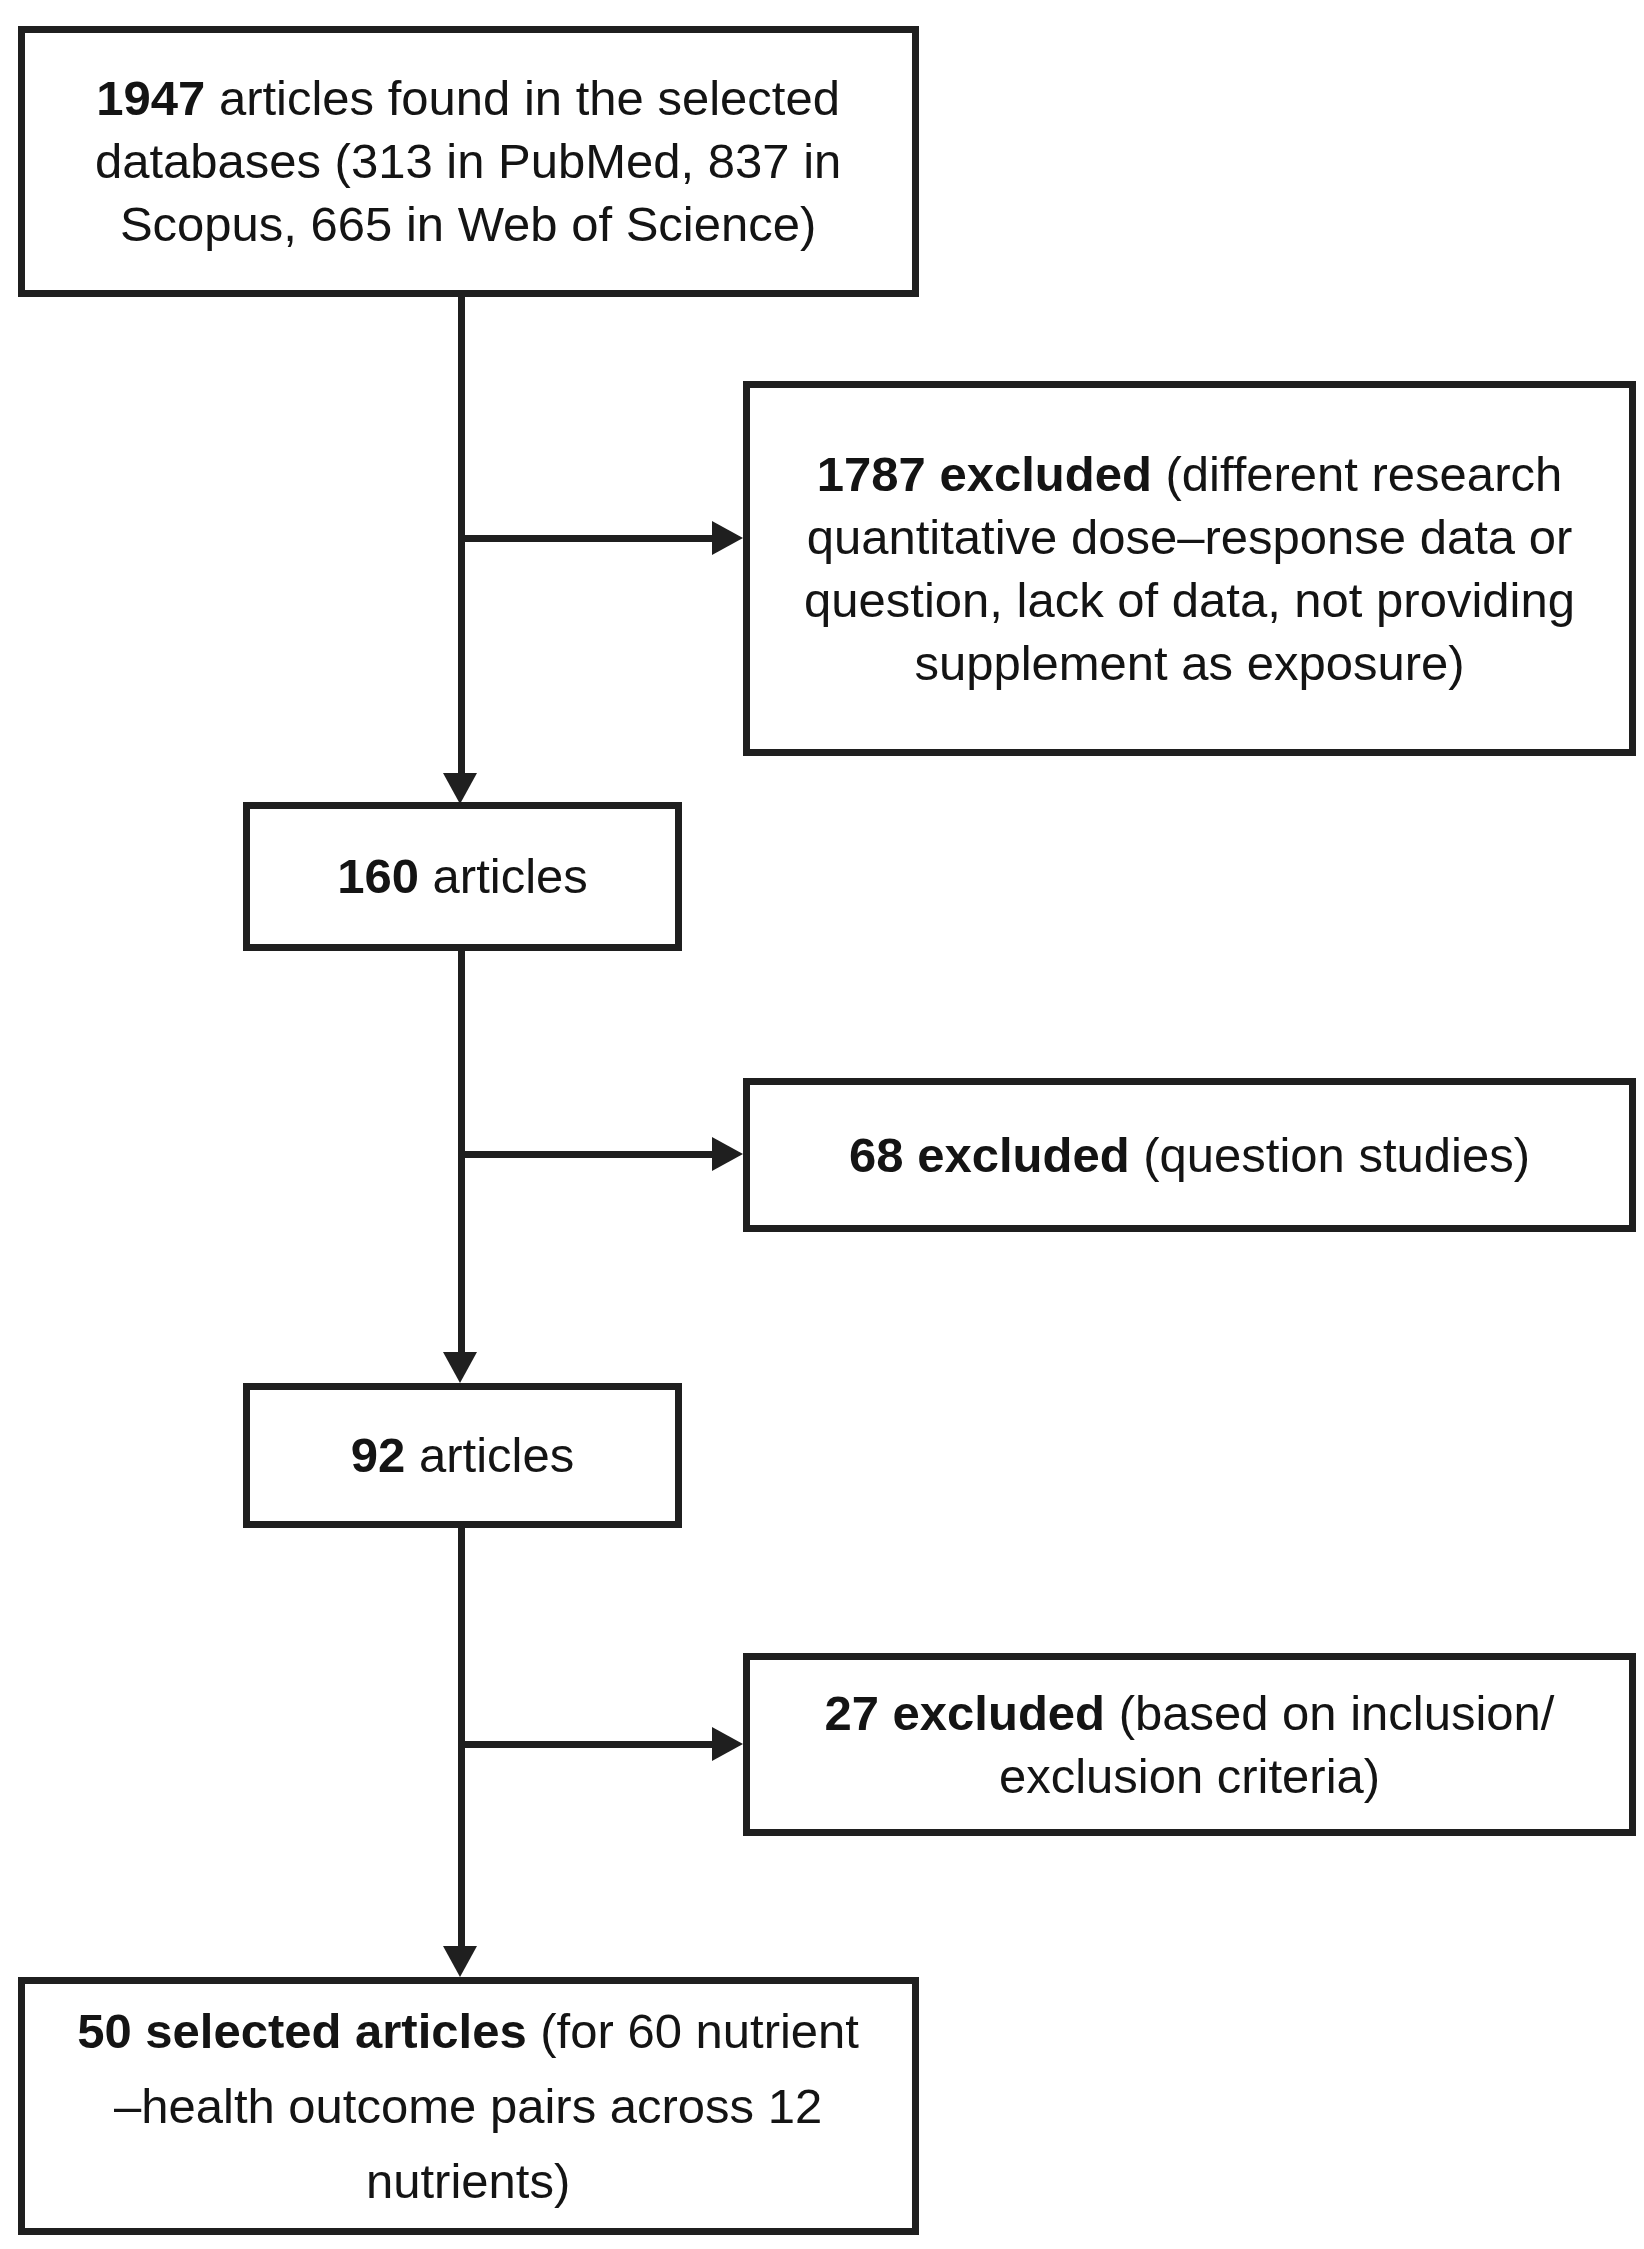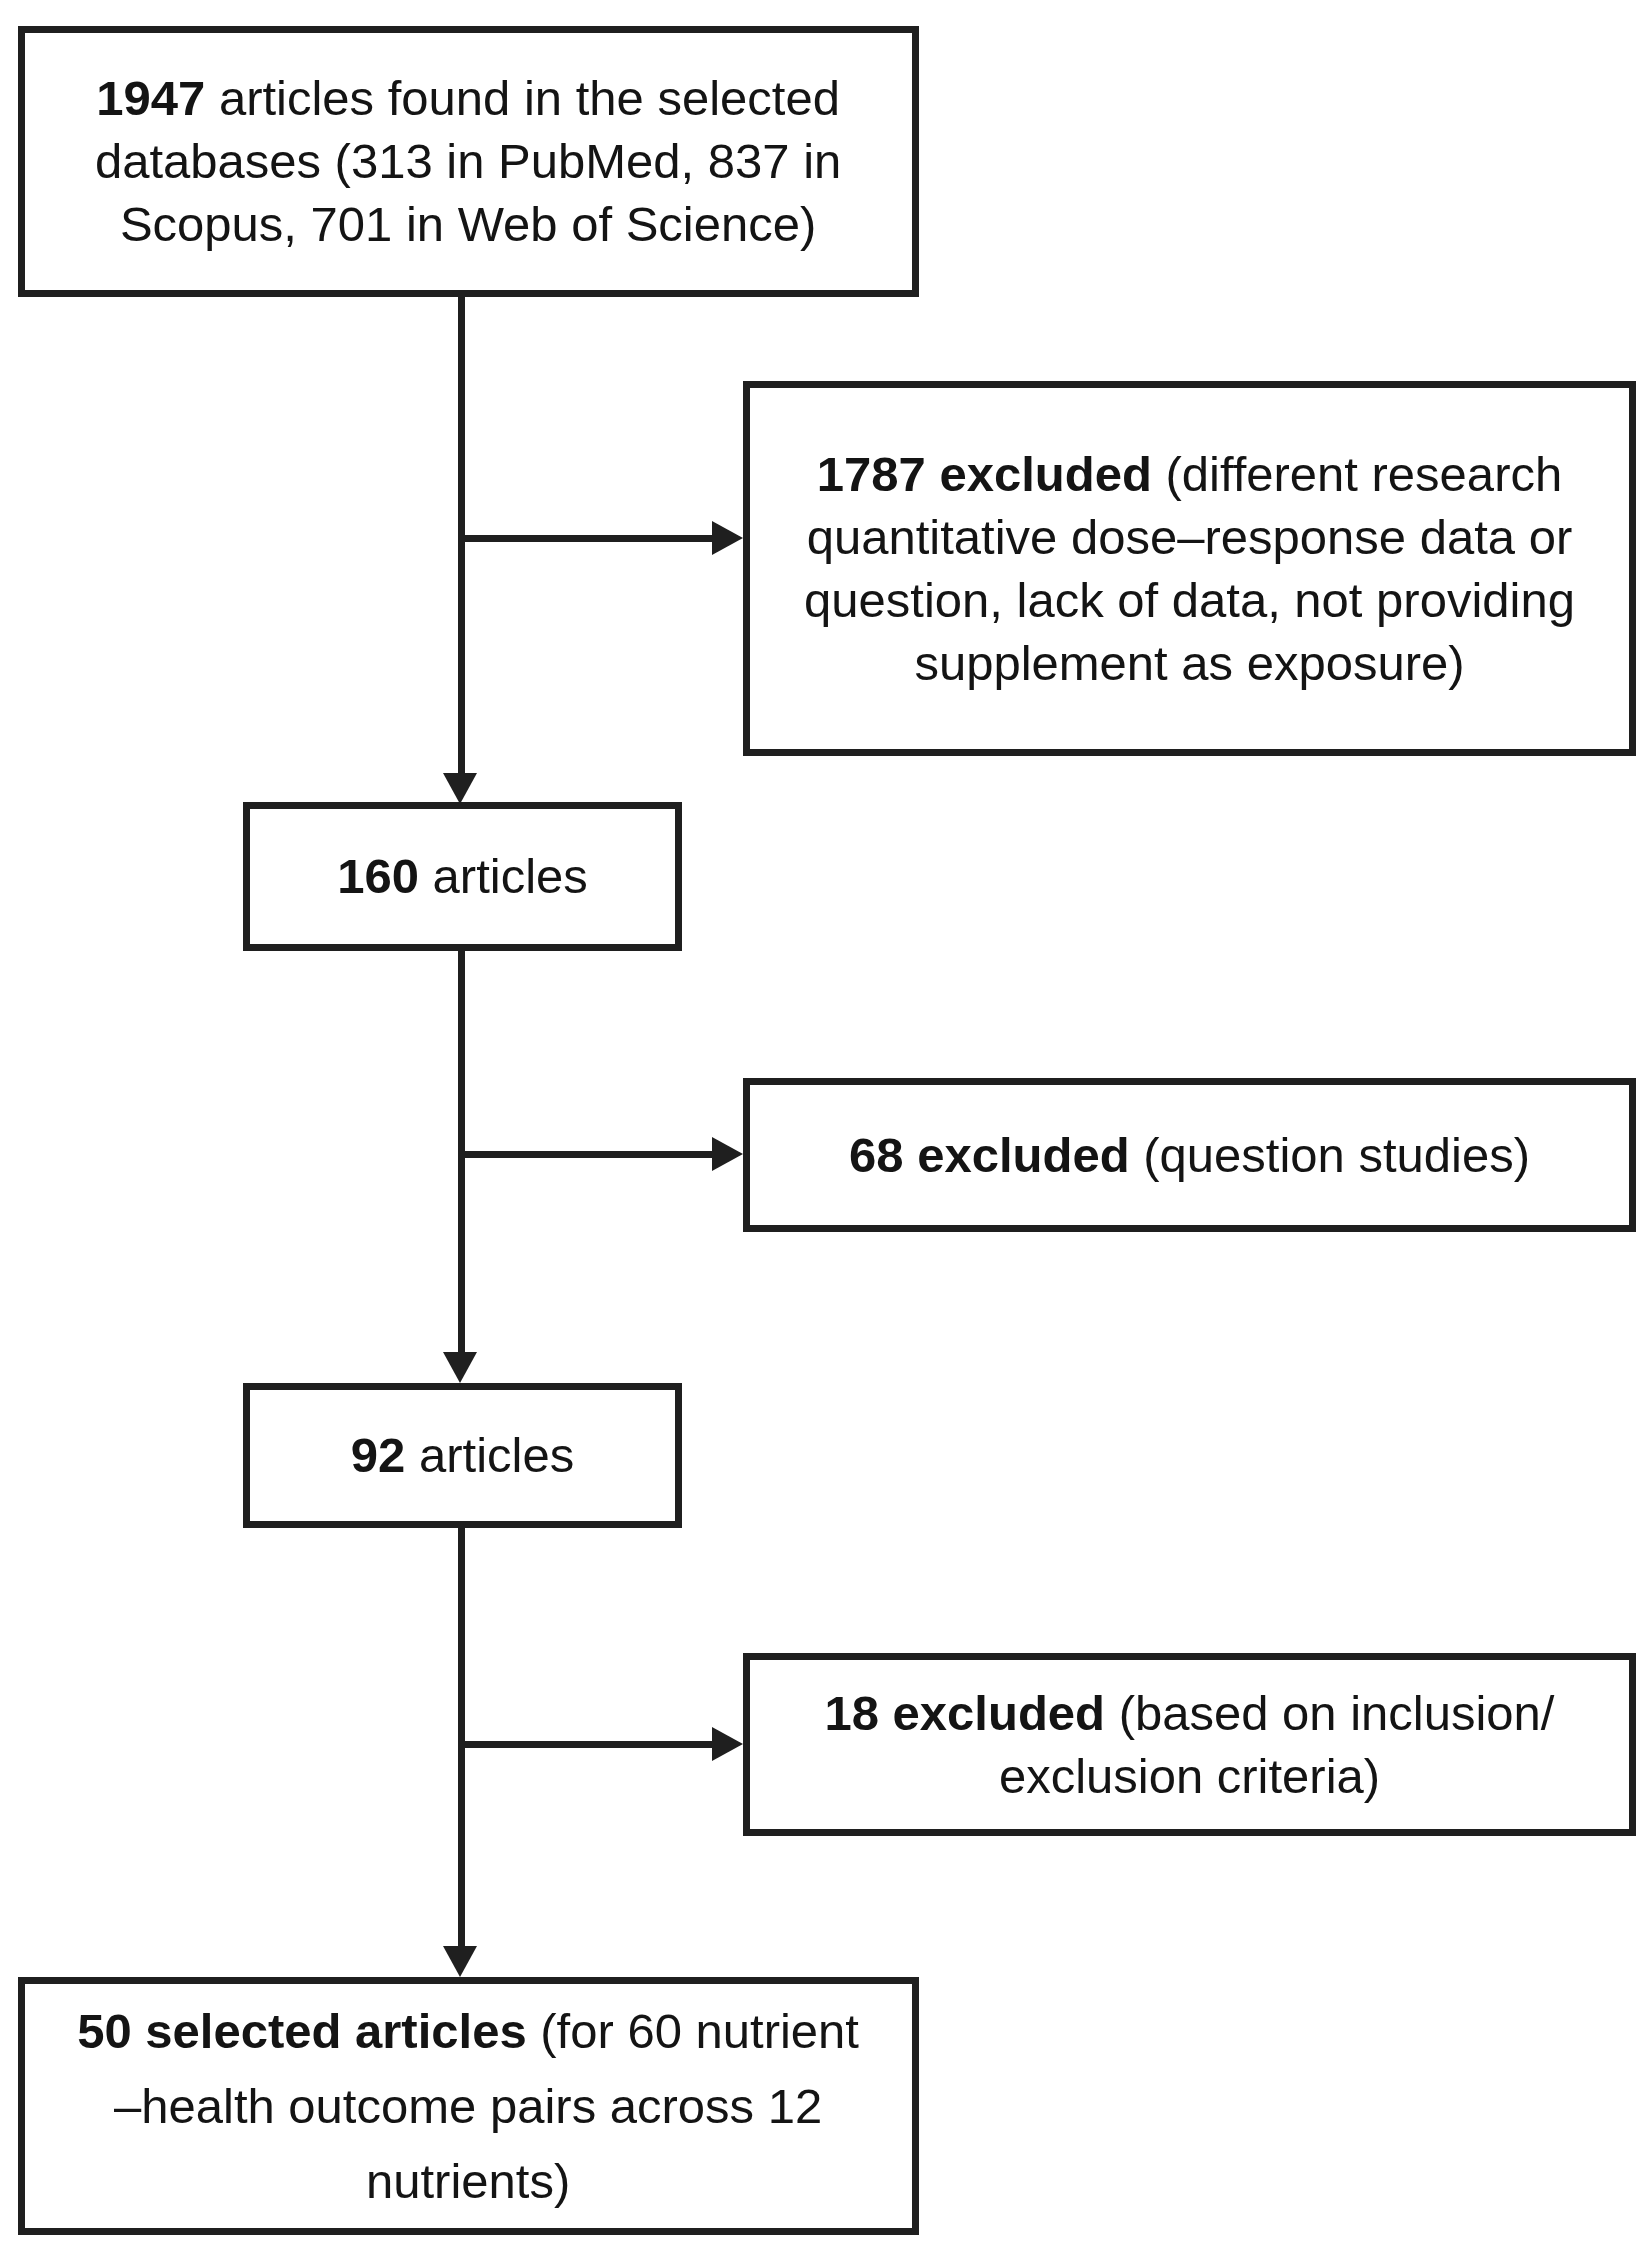--- a/index.html
+++ b/index.html
@@ -69,21 +69,21 @@
   <div class="arrow-right" style="left:712px; top:1137px;"></div>
 
   <div class="vline" style="left:458px; top:1524px; height:427px;"></div>
   <div class="arrow-down" style="left:443px; top:1946px;"></div>
   <div class="hline" style="left:458px; top:1741px; width:257px;"></div>
   <div class="arrow-right" style="left:712px; top:1727px;"></div>
 
   <div class="node" style="left:17.6px; top:26.4px; width:901px; height:271px;">
     <div class="tline"><b>1947</b><span> articles found in the selected</span></div>
     <div class="tline"><span>databases (313 in PubMed, 837 in</span></div>
-    <div class="tline"><span>Scopus, 701 in Web of Science)</span></div>
+    <div class="tline"><span>Scopus, 665 in Web of Science)</span></div>
   </div>
 
   <div class="node" style="left:743px; top:381px; width:893px; height:375px;">
     <div class="tline"><b>1787 excluded</b><span> (different research</span></div>
     <div class="tline"><span>quantitative dose–response data or</span></div>
     <div class="tline"><span>question, lack of data, not providing</span></div>
     <div class="tline"><span>supplement as exposure)</span></div>
   </div>
 
   <div class="node" style="left:243px; top:802px; width:439px; height:149px;">
@@ -92,21 +92,21 @@
 
   <div class="node" style="left:743px; top:1078px; width:893px; height:154px;">
     <div class="tline"><b>68 excluded</b><span> (question studies)</span></div>
   </div>
 
   <div class="node" style="left:243px; top:1383px; width:439px; height:145px;">
     <div class="tline"><b>92</b><span> articles</span></div>
   </div>
 
   <div class="node" style="left:743px; top:1653px; width:893px; height:183px;">
-    <div class="tline"><b>18 excluded</b><span> (based on inclusion/</span></div>
+    <div class="tline"><b>27 excluded</b><span> (based on inclusion/</span></div>
     <div class="tline"><span>exclusion criteria)</span></div>
   </div>
 
   <div class="node" style="left:17.6px; top:1977px; width:901px; height:258px;gap:12px;">
     <div class="tline"><b>50 selected articles</b><span> (for 60 nutrient</span></div>
     <div class="tline"><span>–health outcome pairs across 12</span></div>
     <div class="tline"><span>nutrients)</span></div>
   </div>
 
 </div>

